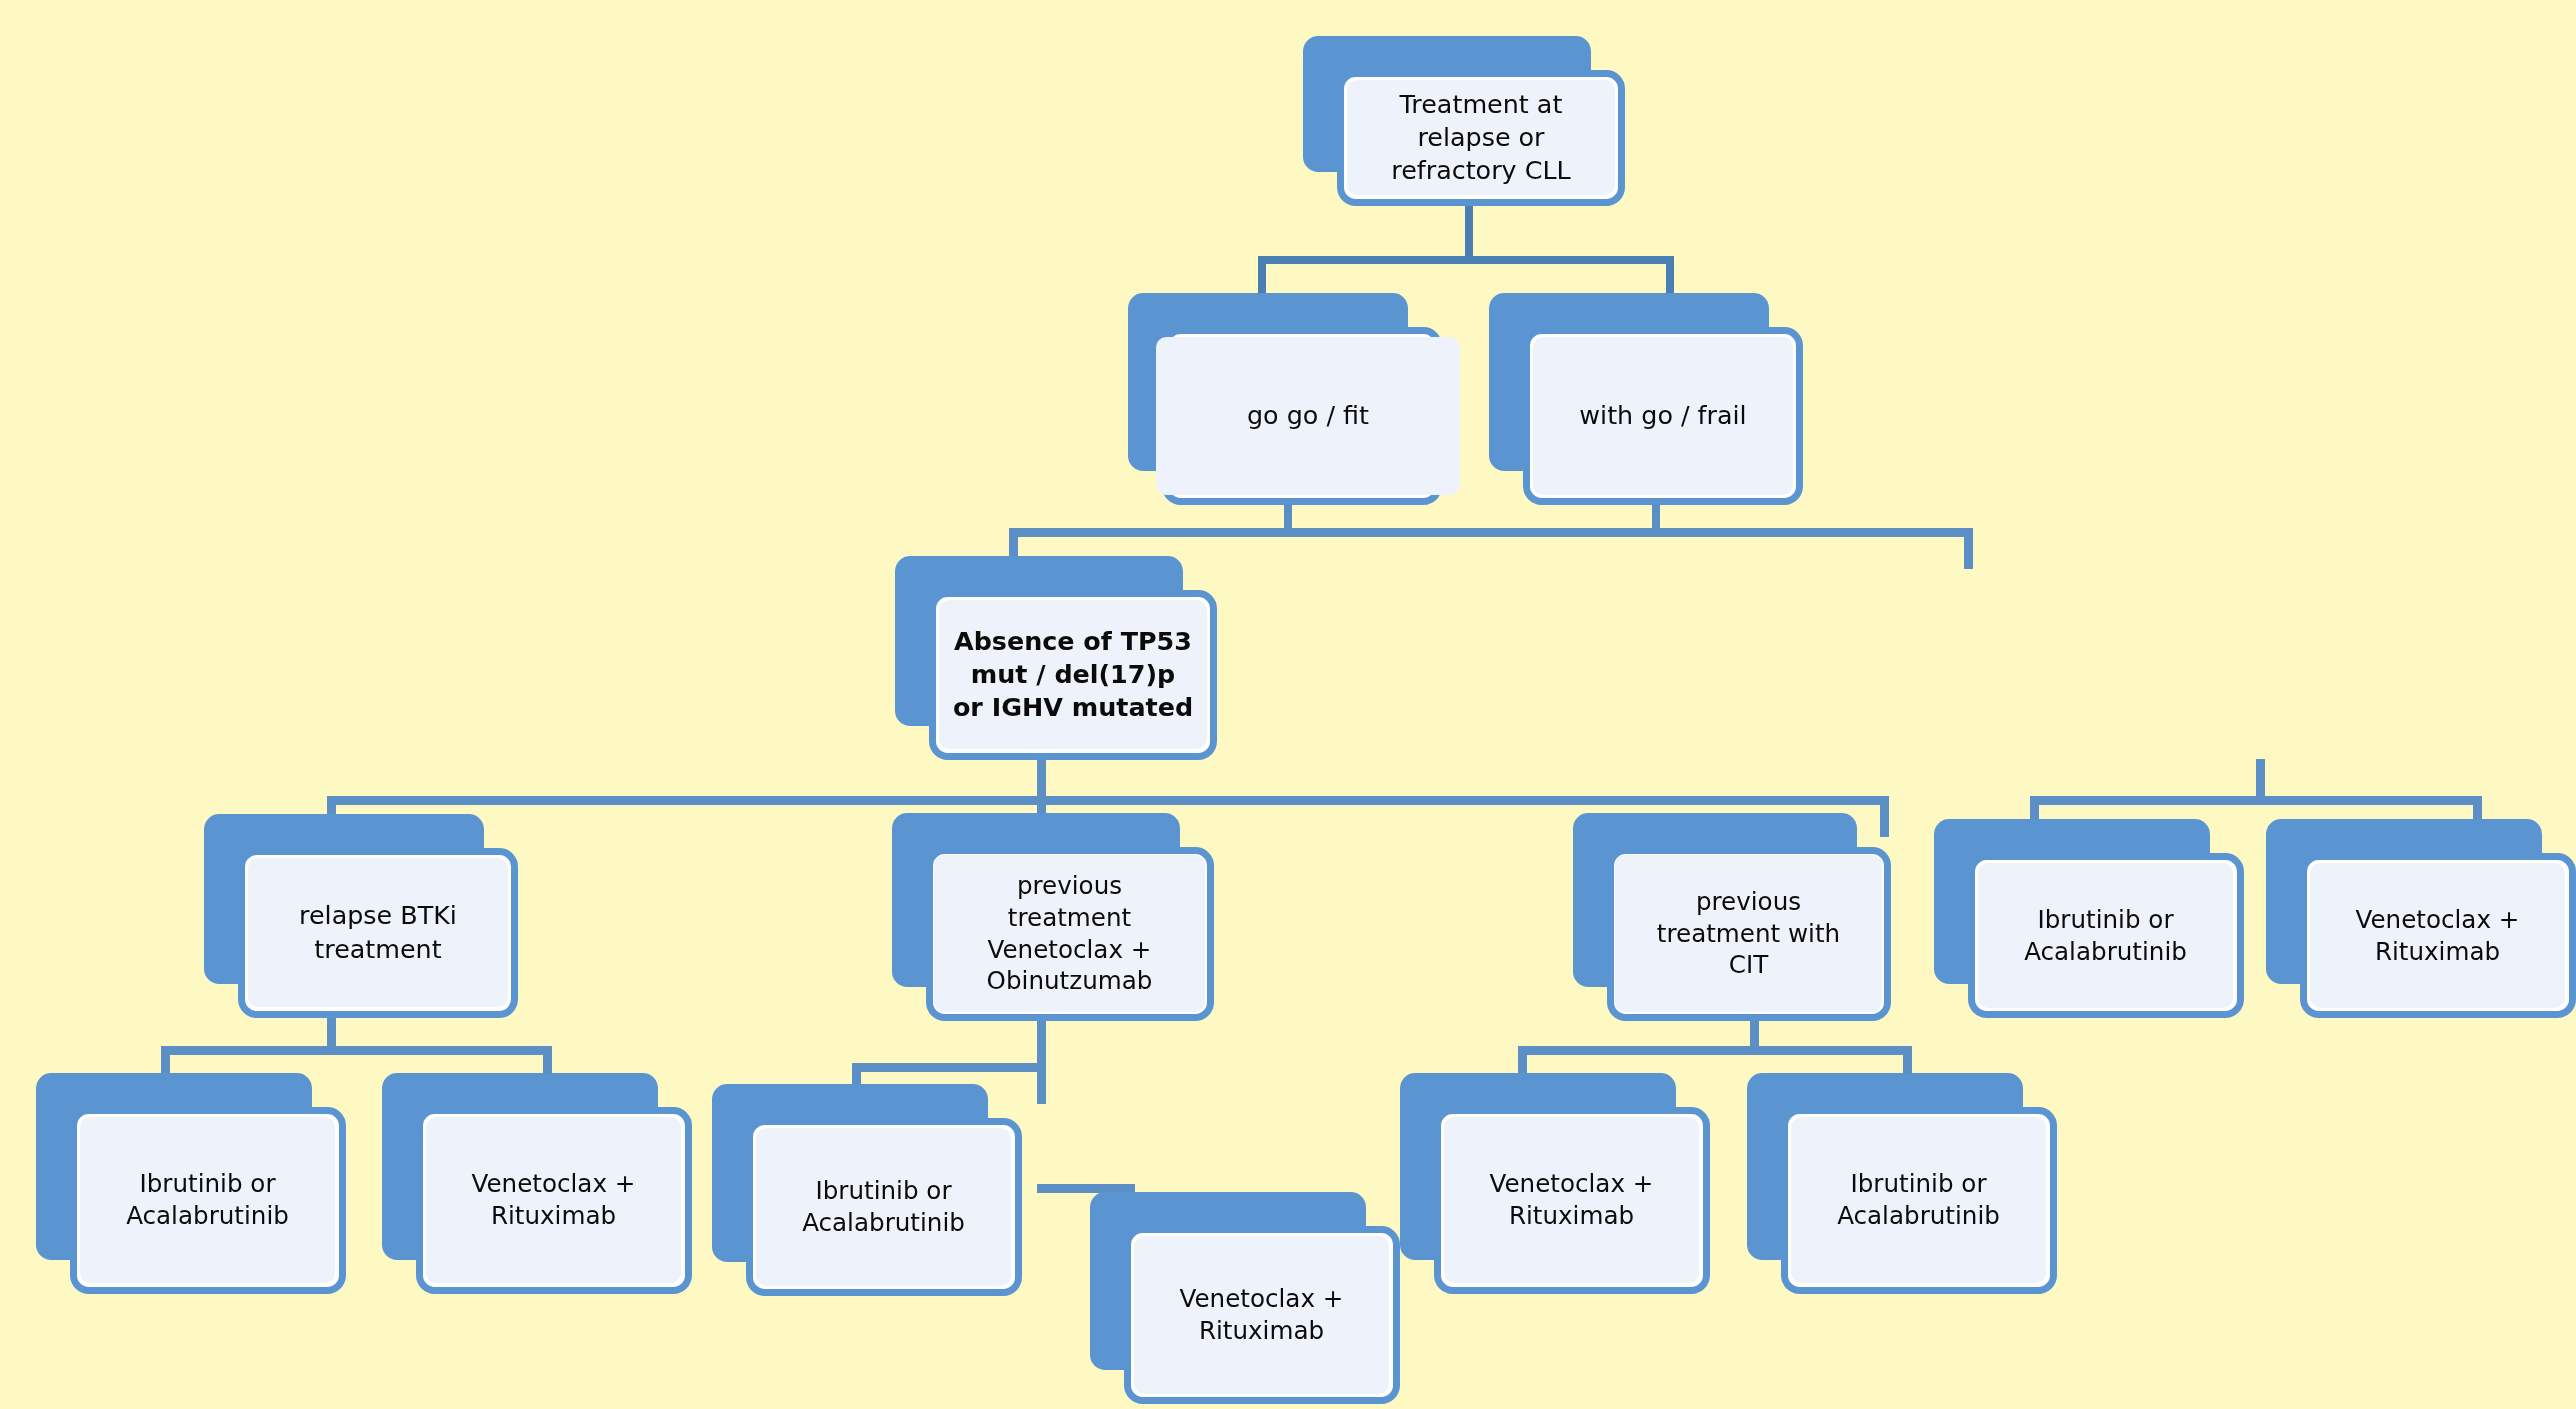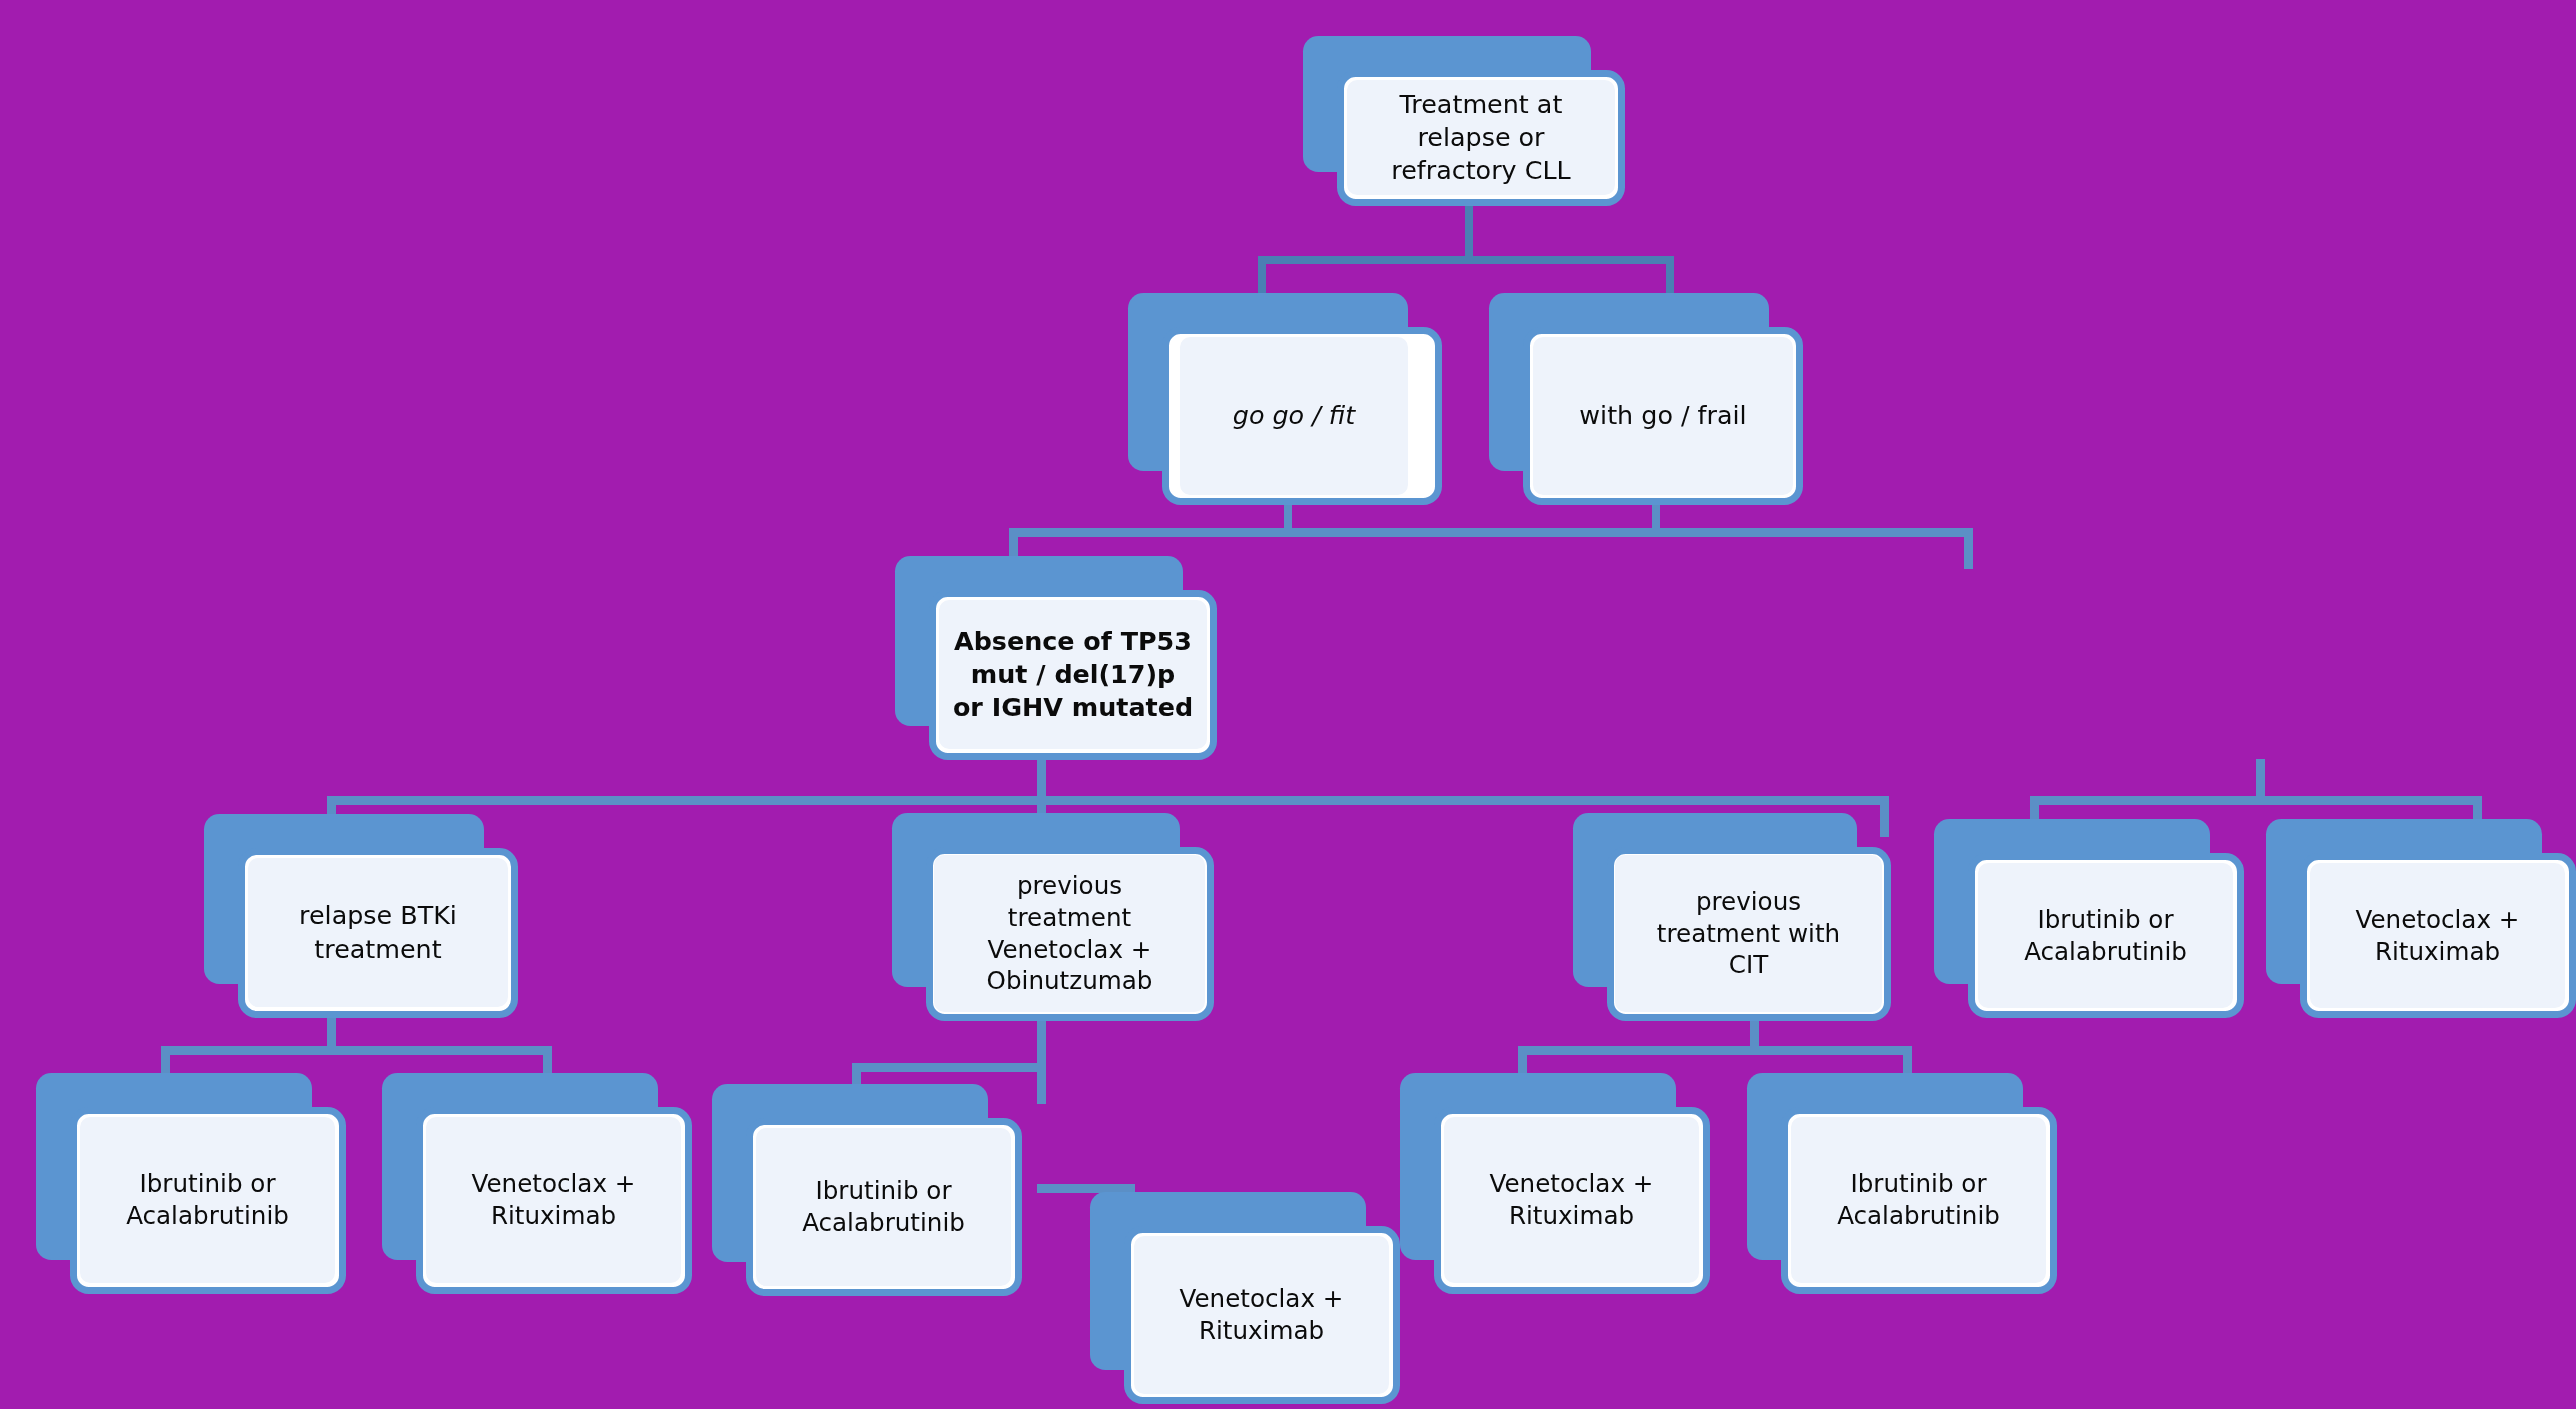--- a/index.html
+++ b/index.html
@@ -4,21 +4,21 @@
 <style>
   html,body{margin:0;padding:0;background:#ffffff;}
   body{
     font-family:"DejaVu Sans","Liberation Sans",sans-serif;
     -webkit-font-smoothing:antialiased;
   }
   #stage{
     position:relative;
     width:2576px;
     height:1410px;
-    background:#a21caf;
+    background:#fef9c3;
     overflow:hidden;
   }
 
   
   .conn{
     position:absolute;
     background:#5b8fc6;
   }
   .conn.dark{ background:#4a7fb3; }
 
@@ -107,21 +107,21 @@
     <div class="shadow" style="width:288px;height:136px;"></div>
     <div class="card" style="left:34px;top:34px;width:288px;height:136px;"></div>
     <div class="fill fs-lg" style="left:44px;top:44px;width:268px;height:115px;">Treatment at
 relapse or
 refractory CLL</div>
   </div>
 
   <div class="node" style="left:1128px;top:293px;width:314px;height:212px;">
     <div class="shadow" style="width:280px;height:178px;"></div>
     <div class="card" style="left:34px;top:34px;width:280px;height:178px;"></div>
-    <div class="fill fs-lg" style="left:52px;top:44px;width:228px;height:158px;font-style:italic;">go go / fit</div>
+    <div class="fill fs-lg" style="left:28px;top:44px;width:304px;height:158px;">go go / fit</div>
   </div>
 
   <div class="node" style="left:1489px;top:293px;width:314px;height:212px;">
     <div class="shadow" style="width:280px;height:178px;"></div>
     <div class="card" style="left:34px;top:34px;width:280px;height:178px;"></div>
     <div class="fill fs-lg" style="left:44px;top:44px;width:260px;height:158px;">with go / frail</div>
   </div>
 
   <div class="node" style="left:895px;top:556px;width:322px;height:196px;font-weight:bold;">
     <div class="shadow" style="width:288px;height:170px;"></div>

